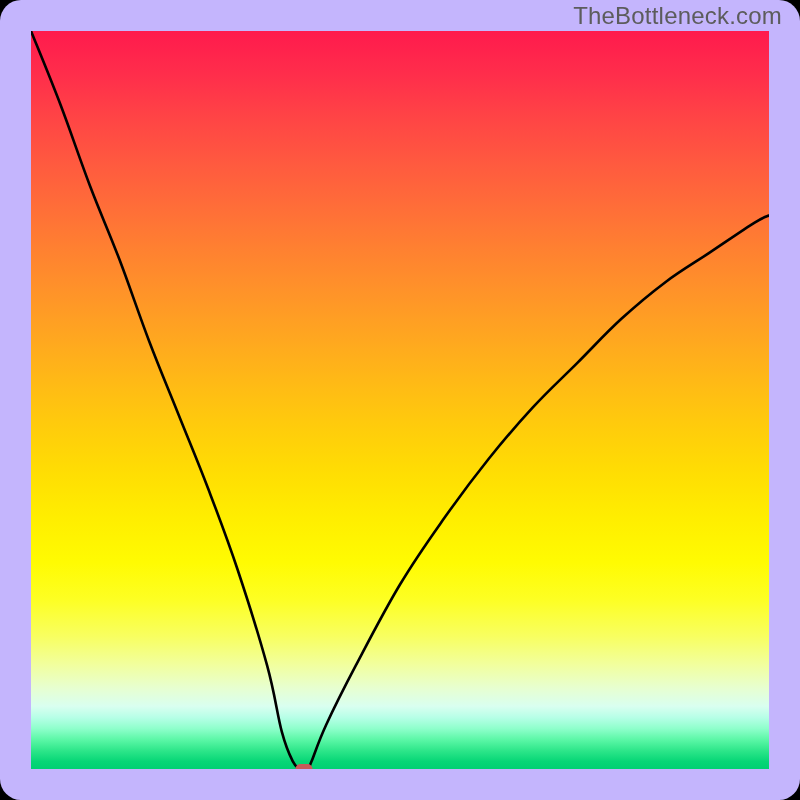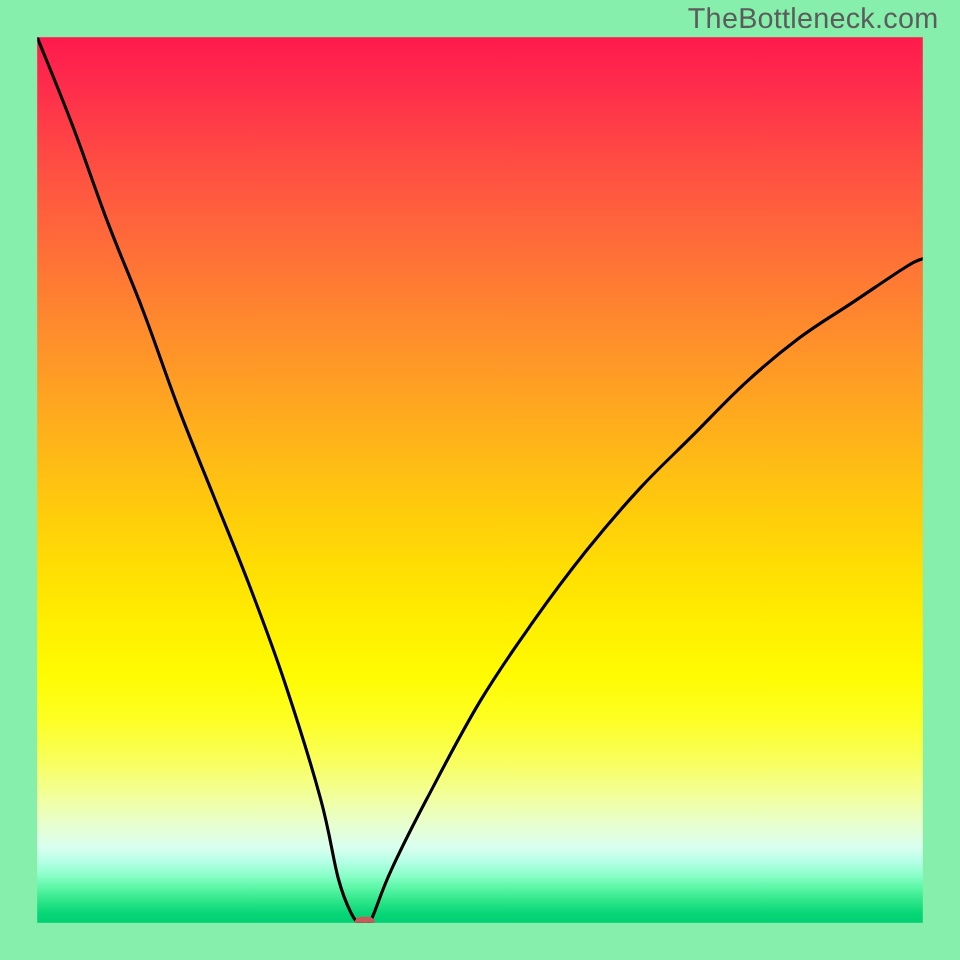--- a/index.html
+++ b/index.html
@@ -8,21 +8,22 @@
     width: 800px;
     height: 800px;
     background: #000000;
     overflow: hidden;
     font-family: Arial, Helvetica, sans-serif;
   }
   .outer {
     position: relative;
     width: 800px;
     height: 800px;
-    background: #86efac;
+    background: #c4b5fd;
+    border-radius: 21px;
   }
   .watermark {
     position: absolute;
     top: 2px;
     right: 18px;
     font-size: 24px;
     font-weight: 400;
     color: #5c5c5c;
     letter-spacing: 0.2px;
     z-index: 10;

